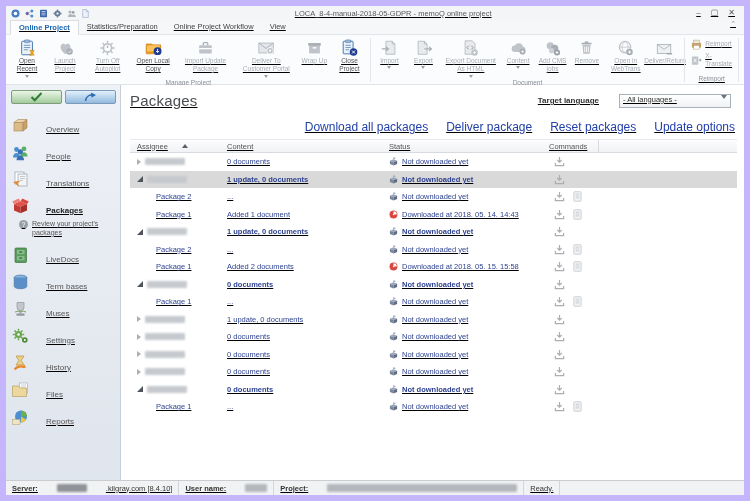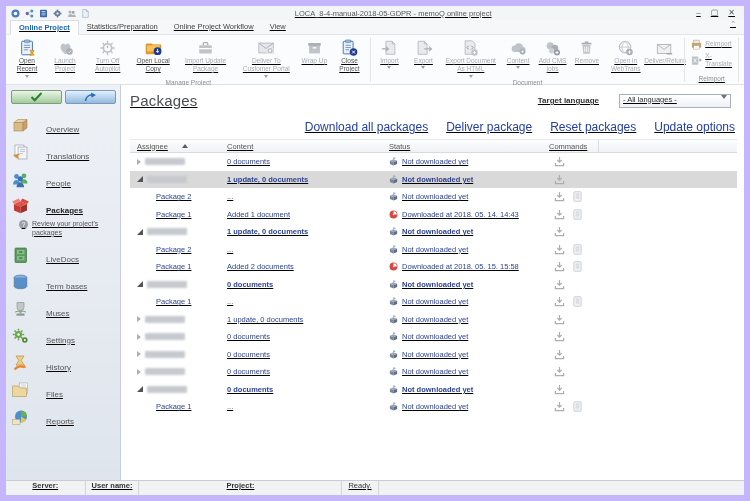--- a/index.html
+++ b/index.html
@@ -88,21 +88,21 @@
   .content-cell { padding-left:2px; }
   .status-cell { gap:4px; padding-left:2px; }
   .status-icon { width:9px; height:9px; display:flex; flex:0 0 auto; }
   .status-icon svg { width:9px; height:9px; }
   .cmd-cell { gap:7px; padding-left:7px; }
   .cmd-icon { width:11px; height:11px; display:flex; }
   .cmd-icon svg { width:11px; height:11px; }
 
   
   .statusbar { height:15px; flex:0 0 auto; background:#f1f2f4; border-top:1px solid #c9ccd0; display:flex; align-items:center; font-size:7.5px; color:#333; }
-  .sb-seg { display:flex; align-items:center; gap:19px; padding:0 6px; height:100%; border-right:1px solid #d2d5d9; white-space:nowrap;flex-direction:column; }
+  .sb-seg { display:flex; align-items:center; gap:19px; padding:0 6px; height:100%; border-right:1px solid #d2d5d9; white-space:nowrap; }
   .sb-label { font-weight:bold; }
   .sb-redact { height:8px; background:#b4b8bd; border-radius:1px; filter:blur(1.2px); }
   .sb-redact.dark { background:#8f9398; }
   .sb-fill { flex:1; }
 </style>
 </head>
 <body>
 
 <div class="window">
 
@@ -407,40 +407,40 @@
                 <path d="M3 6.5l4-3h9l-4 3z" fill="#ecd4a8" stroke="#a8875a" stroke-width="0.6"></path>
                 <rect x="3" y="6.5" width="9" height="8.5" fill="#dcbb88" stroke="#a8875a" stroke-width="0.6"></rect>
                 <path d="M12 6.5l4-3v8.5l-4 3z" fill="#c7a06b" stroke="#a8875a" stroke-width="0.6"></path>
               </svg>
             </span>
             <span class="side-label">Overview</span>
           </div>
           <div class="side-item">
             <span class="side-icon">
               <svg viewBox="0 0 19 18">
-                <rect x="4" y="2" width="9" height="12" fill="#fff" stroke="#98a2ae" stroke-width="0.7"></rect>
-                <rect x="7" y="4" width="9" height="12" fill="#f2f5f8" stroke="#98a2ae" stroke-width="0.7"></rect>
-                <path d="M9 6.5h5M9 8.5h5M9 10.5h3" stroke="#b3b8be" stroke-width="0.7"></path>
-                <path d="M2 12l6 4.5-1.3-3.5 3-2.5z" fill="#e8872a"></path>
-              </svg>
-            </span>
-            <span class="side-label">Translations</span>
-          </div>
-          <div class="side-item">
-            <span class="side-icon">
-              <svg viewBox="0 0 19 18">
                 <circle cx="5.5" cy="6.5" r="2.4" fill="#4a8fd0"></circle>
                 <path d="M2 14.5c0-3 1.8-4.4 3.5-4.4s3.5 1.4 3.5 4.4z" fill="#4a8fd0"></path>
                 <circle cx="13" cy="5.8" r="2.4" fill="#58b060"></circle>
                 <path d="M9.5 13.5c0-3 1.8-4.3 3.5-4.3s3.5 1.3 3.5 4.3z" fill="#58b060"></path>
                 <circle cx="9.3" cy="8.8" r="2.6" fill="#3a6fb5"></circle>
                 <path d="M5.5 17.3c0-3.3 2-4.9 3.8-4.9s3.8 1.6 3.8 4.9z" fill="#3a6fb5"></path>
               </svg>
             </span>
             <span class="side-label">People</span>
+          </div>
+          <div class="side-item">
+            <span class="side-icon">
+              <svg viewBox="0 0 19 18">
+                <rect x="4" y="2" width="9" height="12" fill="#fff" stroke="#98a2ae" stroke-width="0.7"></rect>
+                <rect x="7" y="4" width="9" height="12" fill="#f2f5f8" stroke="#98a2ae" stroke-width="0.7"></rect>
+                <path d="M9 6.5h5M9 8.5h5M9 10.5h3" stroke="#b3b8be" stroke-width="0.7"></path>
+                <path d="M2 12l6 4.5-1.3-3.5 3-2.5z" fill="#e8872a"></path>
+              </svg>
+            </span>
+            <span class="side-label">Translations</span>
           </div>
           <div class="side-item selected">
             <span class="side-icon">
               <svg viewBox="0 0 19 18">
                 <path d="M3 7l6.5-2.8L16 7 9.5 9.8z" fill="#e0524a"></path>
                 <path d="M3 7v6.5l6.5 2.8V9.8z" fill="#c23a33"></path>
                 <path d="M16 7v6.5l-6.5 2.8V9.8z" fill="#a52f29"></path>
                 <path d="M3 7L1.2 4.4l6.5-2.8 1.8 2.6z" fill="#ef8079"></path>
                 <path d="M16 7l1.8-2.6-6.5-2.8-1.8 2.6z" fill="#d84840"></path>
               </svg>

